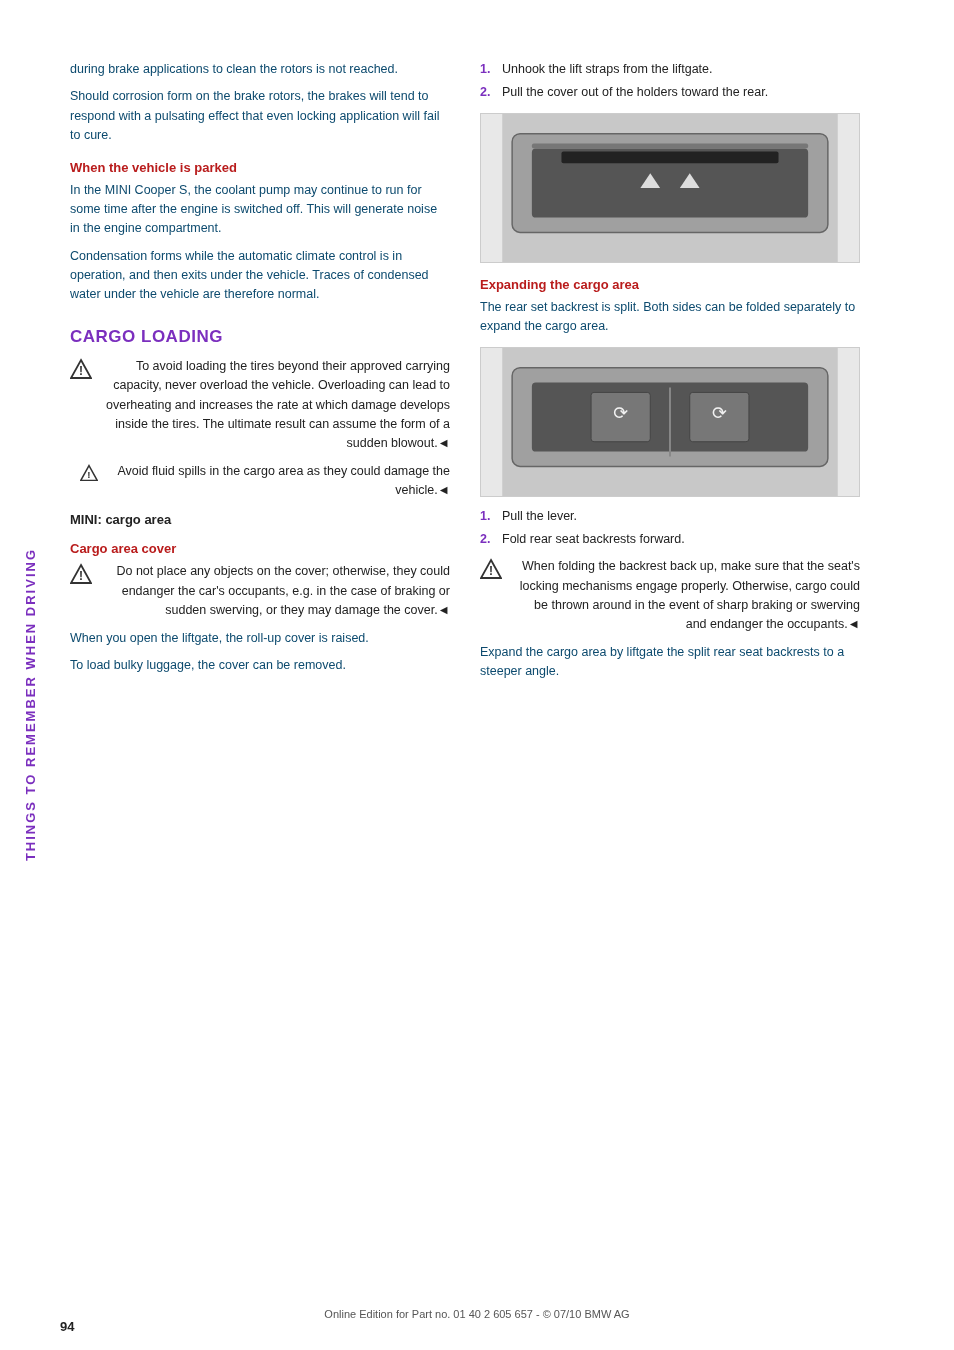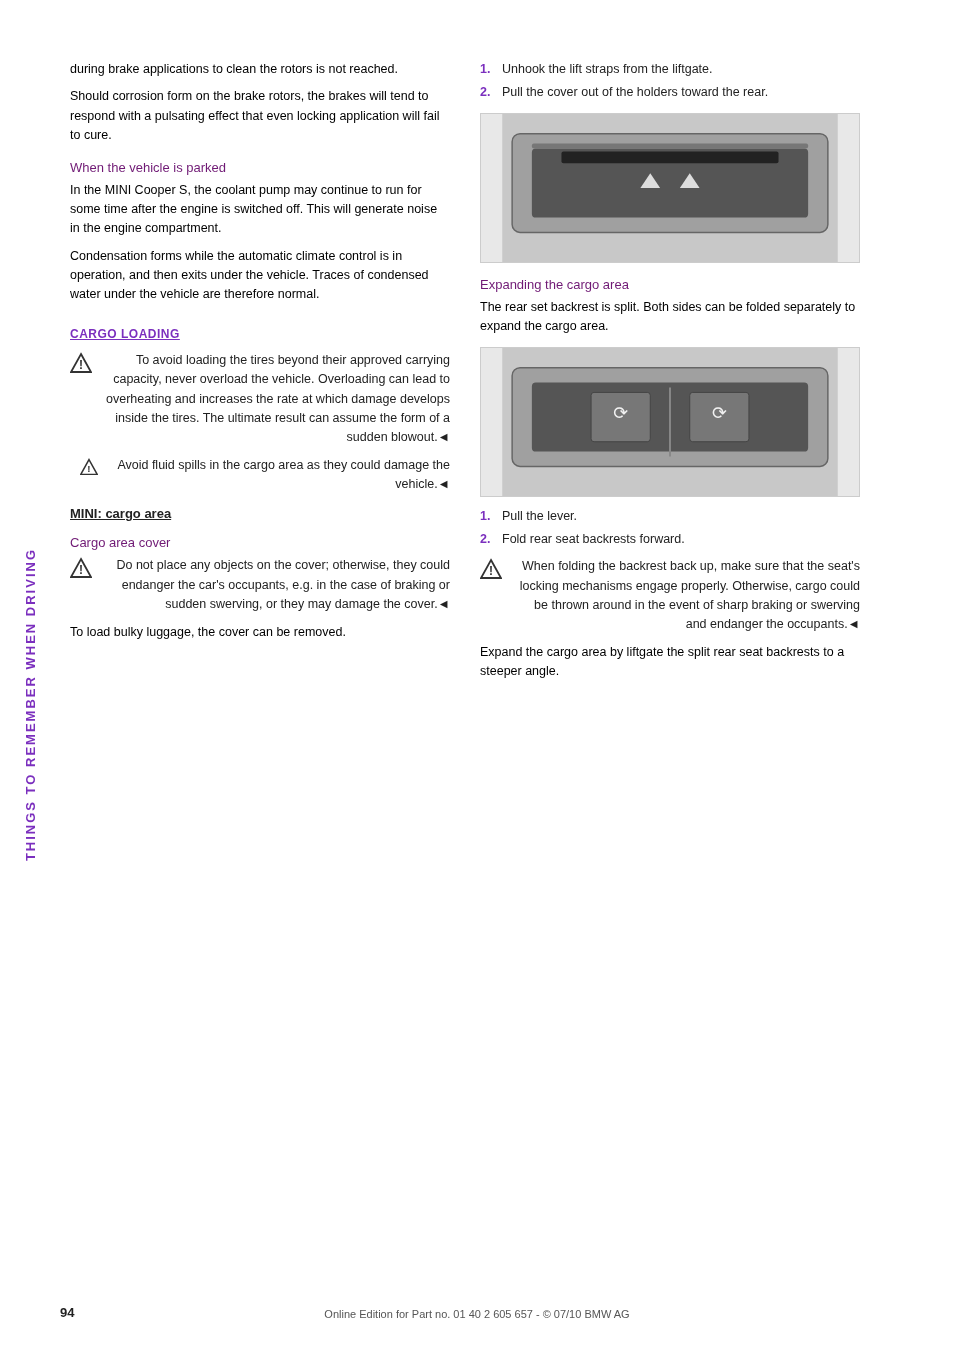--- a/index.html
+++ b/index.html
@@ -57,48 +57,46 @@
     .right-col {
       flex: 1;
       max-width: 380px;
     }
 
     
     p {
       font-size: 12.5px;
       line-height: 1.55;
       margin-bottom: 8px;
-      color: #000000;
+      color: #0c4a6e;
     }
 
     .section-heading {
       font-size: 13px;
-      font-weight: normal;
-      color: #701a75;
+      font-weight: bold;
+      color: #b91c1c;
       margin-top: 14px;
       margin-bottom: 6px;
     }
 
     .main-heading {
-      font-size: 12px;
+      font-size: 17px;
       font-weight: bold;
       color: #7b2fbe;
       margin-top: 22px;
       margin-bottom: 10px;
       letter-spacing: 0.5px;
-      text-decoration: underline;
     }
 
     .sub-heading {
       font-size: 13px;
       font-weight: bold;
       color: #222;
       margin-top: 12px;
       margin-bottom: 5px;
-      text-decoration: underline;
     }
 
     
     .warning-block {
       display: flex;
       align-items: flex-start;
       gap: 8px;
       margin-bottom: 8px;
     }
     .warning-icon {
@@ -178,21 +176,21 @@
       position: absolute;
       bottom: 30px;
       left: 0;
       right: 0;
       text-align: center;
       font-size: 11px;
       color: #555;
     }
     .page-number {
       position: absolute;
-      bottom: 30px;
+      bottom: 16px;
       left: 60px;
       font-size: 13px;
       font-weight: bold;
       color: #222;
     }
   </style>
 </head>
 <body>
 
 <div class="page-container">
@@ -241,20 +239,21 @@
       <div class="warning-block">
         <div class="warning-icon">
           <svg viewBox="0 0 22 22" xmlns="http://www.w3.org/2000/svg">
             <polygon points="11,2 21,20 1,20" fill="none" stroke="#333" stroke-width="1.8"></polygon>
             <text x="11" y="17" text-anchor="middle" font-size="12" font-weight="bold" fill="#333">!</text>
           </svg>
         </div>
         <span class="warning-text">Do not place any objects on the cover; otherwise, they could endanger the car's occupants, e.g. in the case of braking or sudden swerving, or they may damage the cover.◄</span>
       </div>
 
+      <p>When you open the liftgate, the roll-up cover is raised.</p>
       <p>To load bulky luggage, the cover can be removed.</p>
 
     </div>
 
     <div class="right-col">
 
       <ol class="numbered-list">
         <li>
           <span class="num">1.</span>
           <span>Unhook the lift straps from the liftgate.</span>

